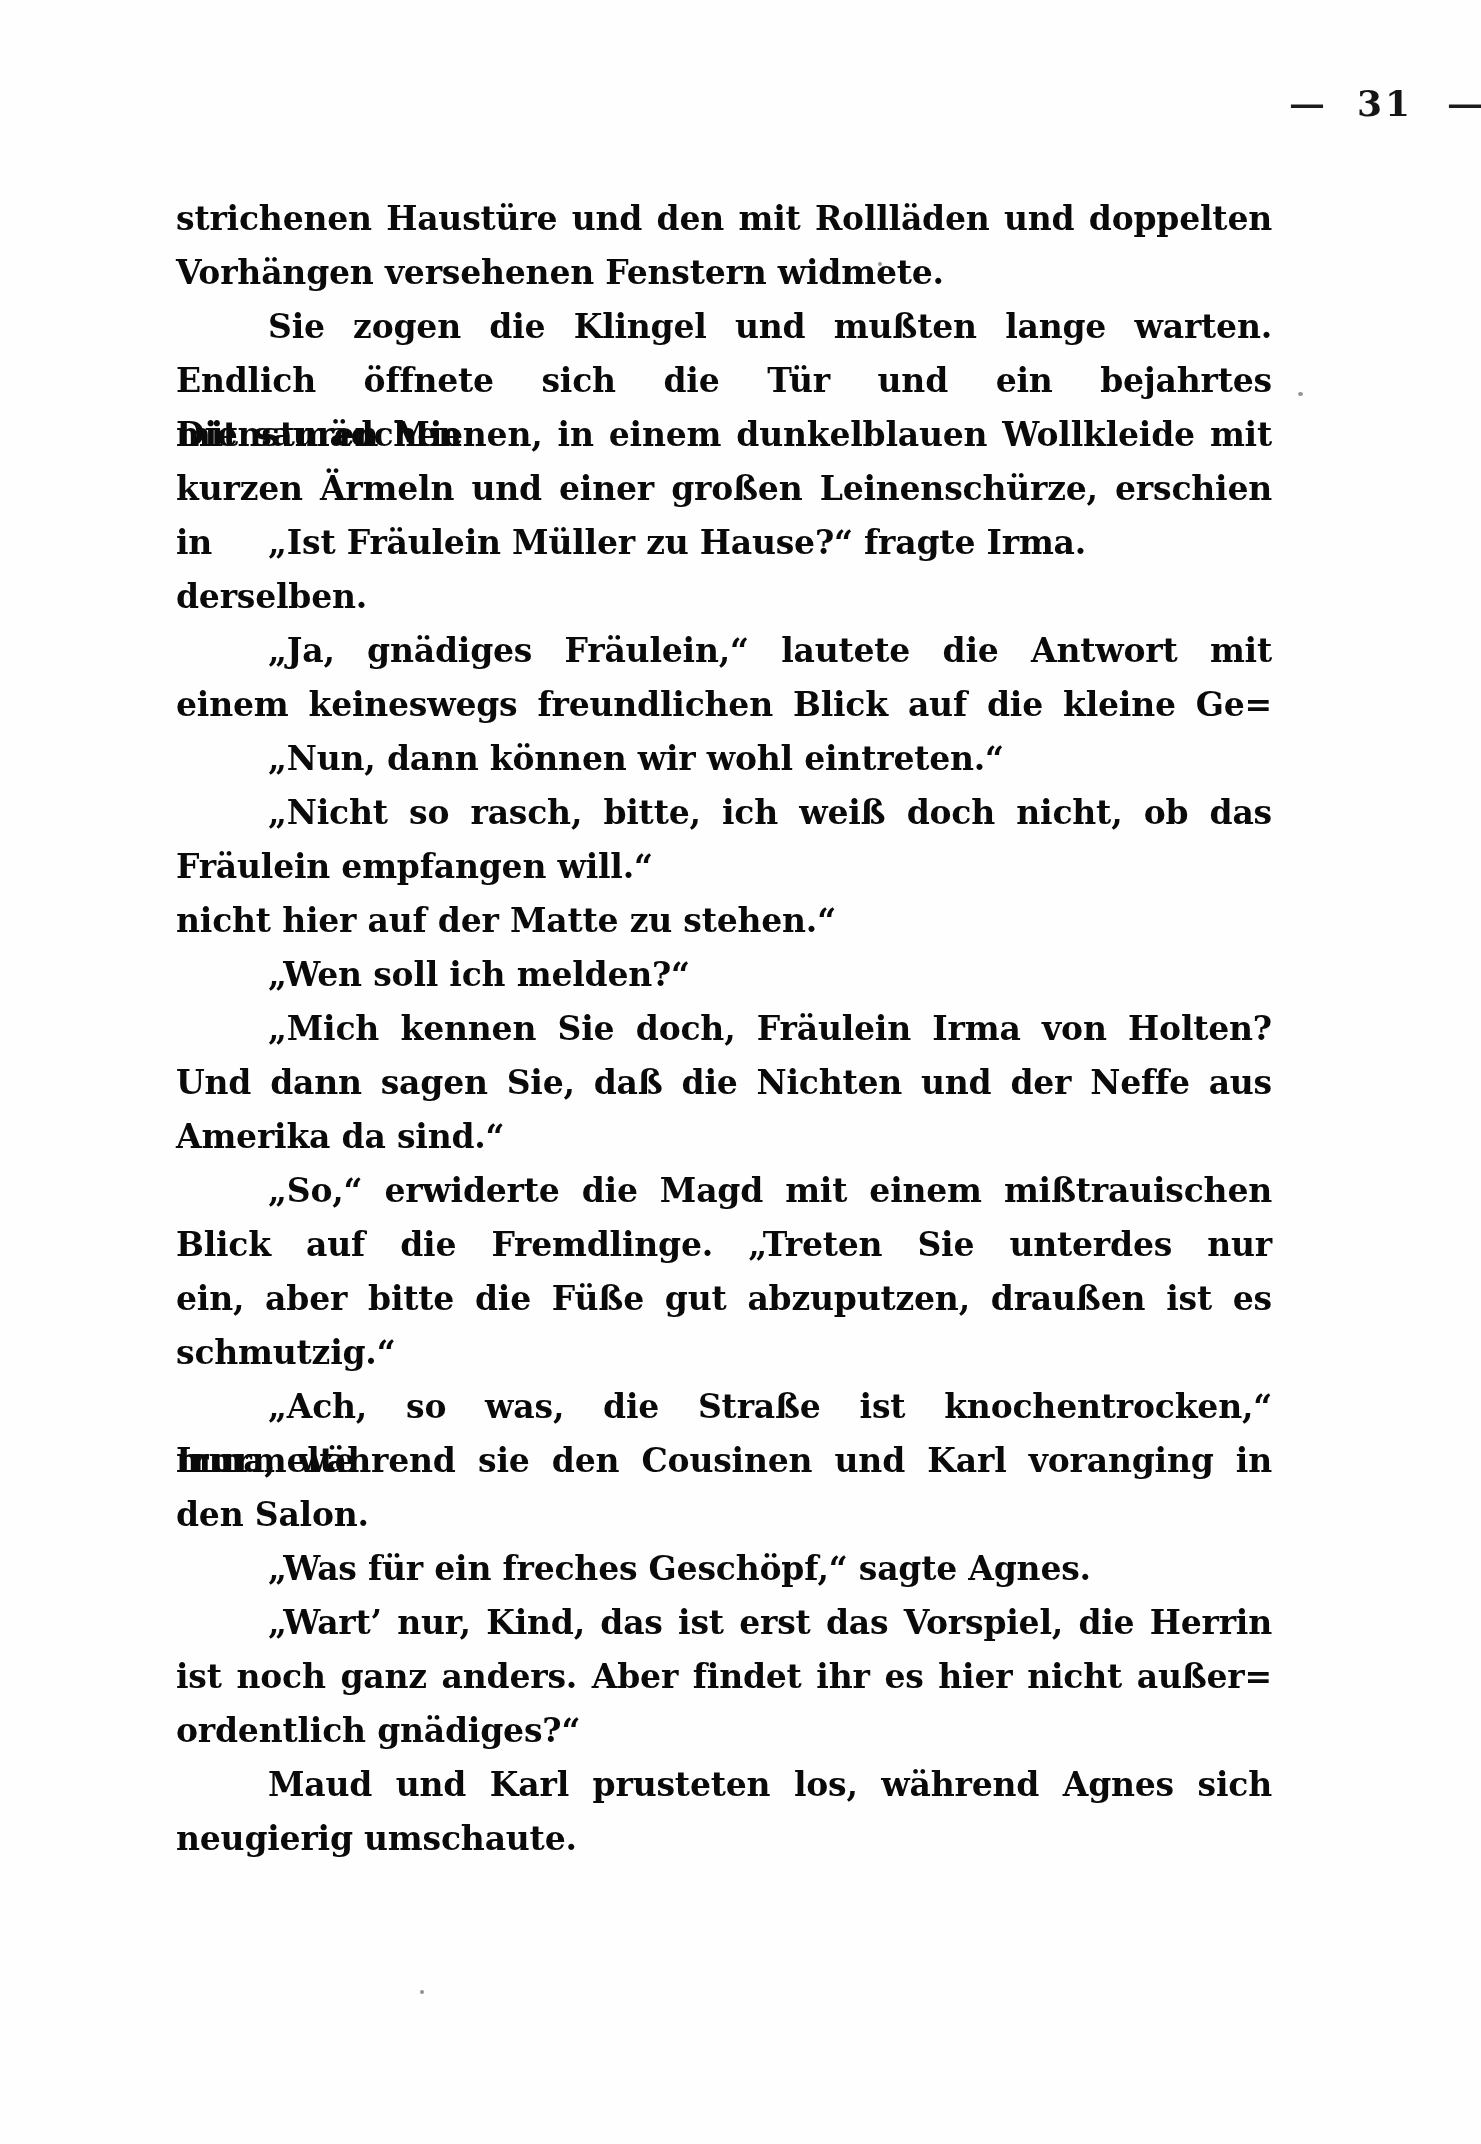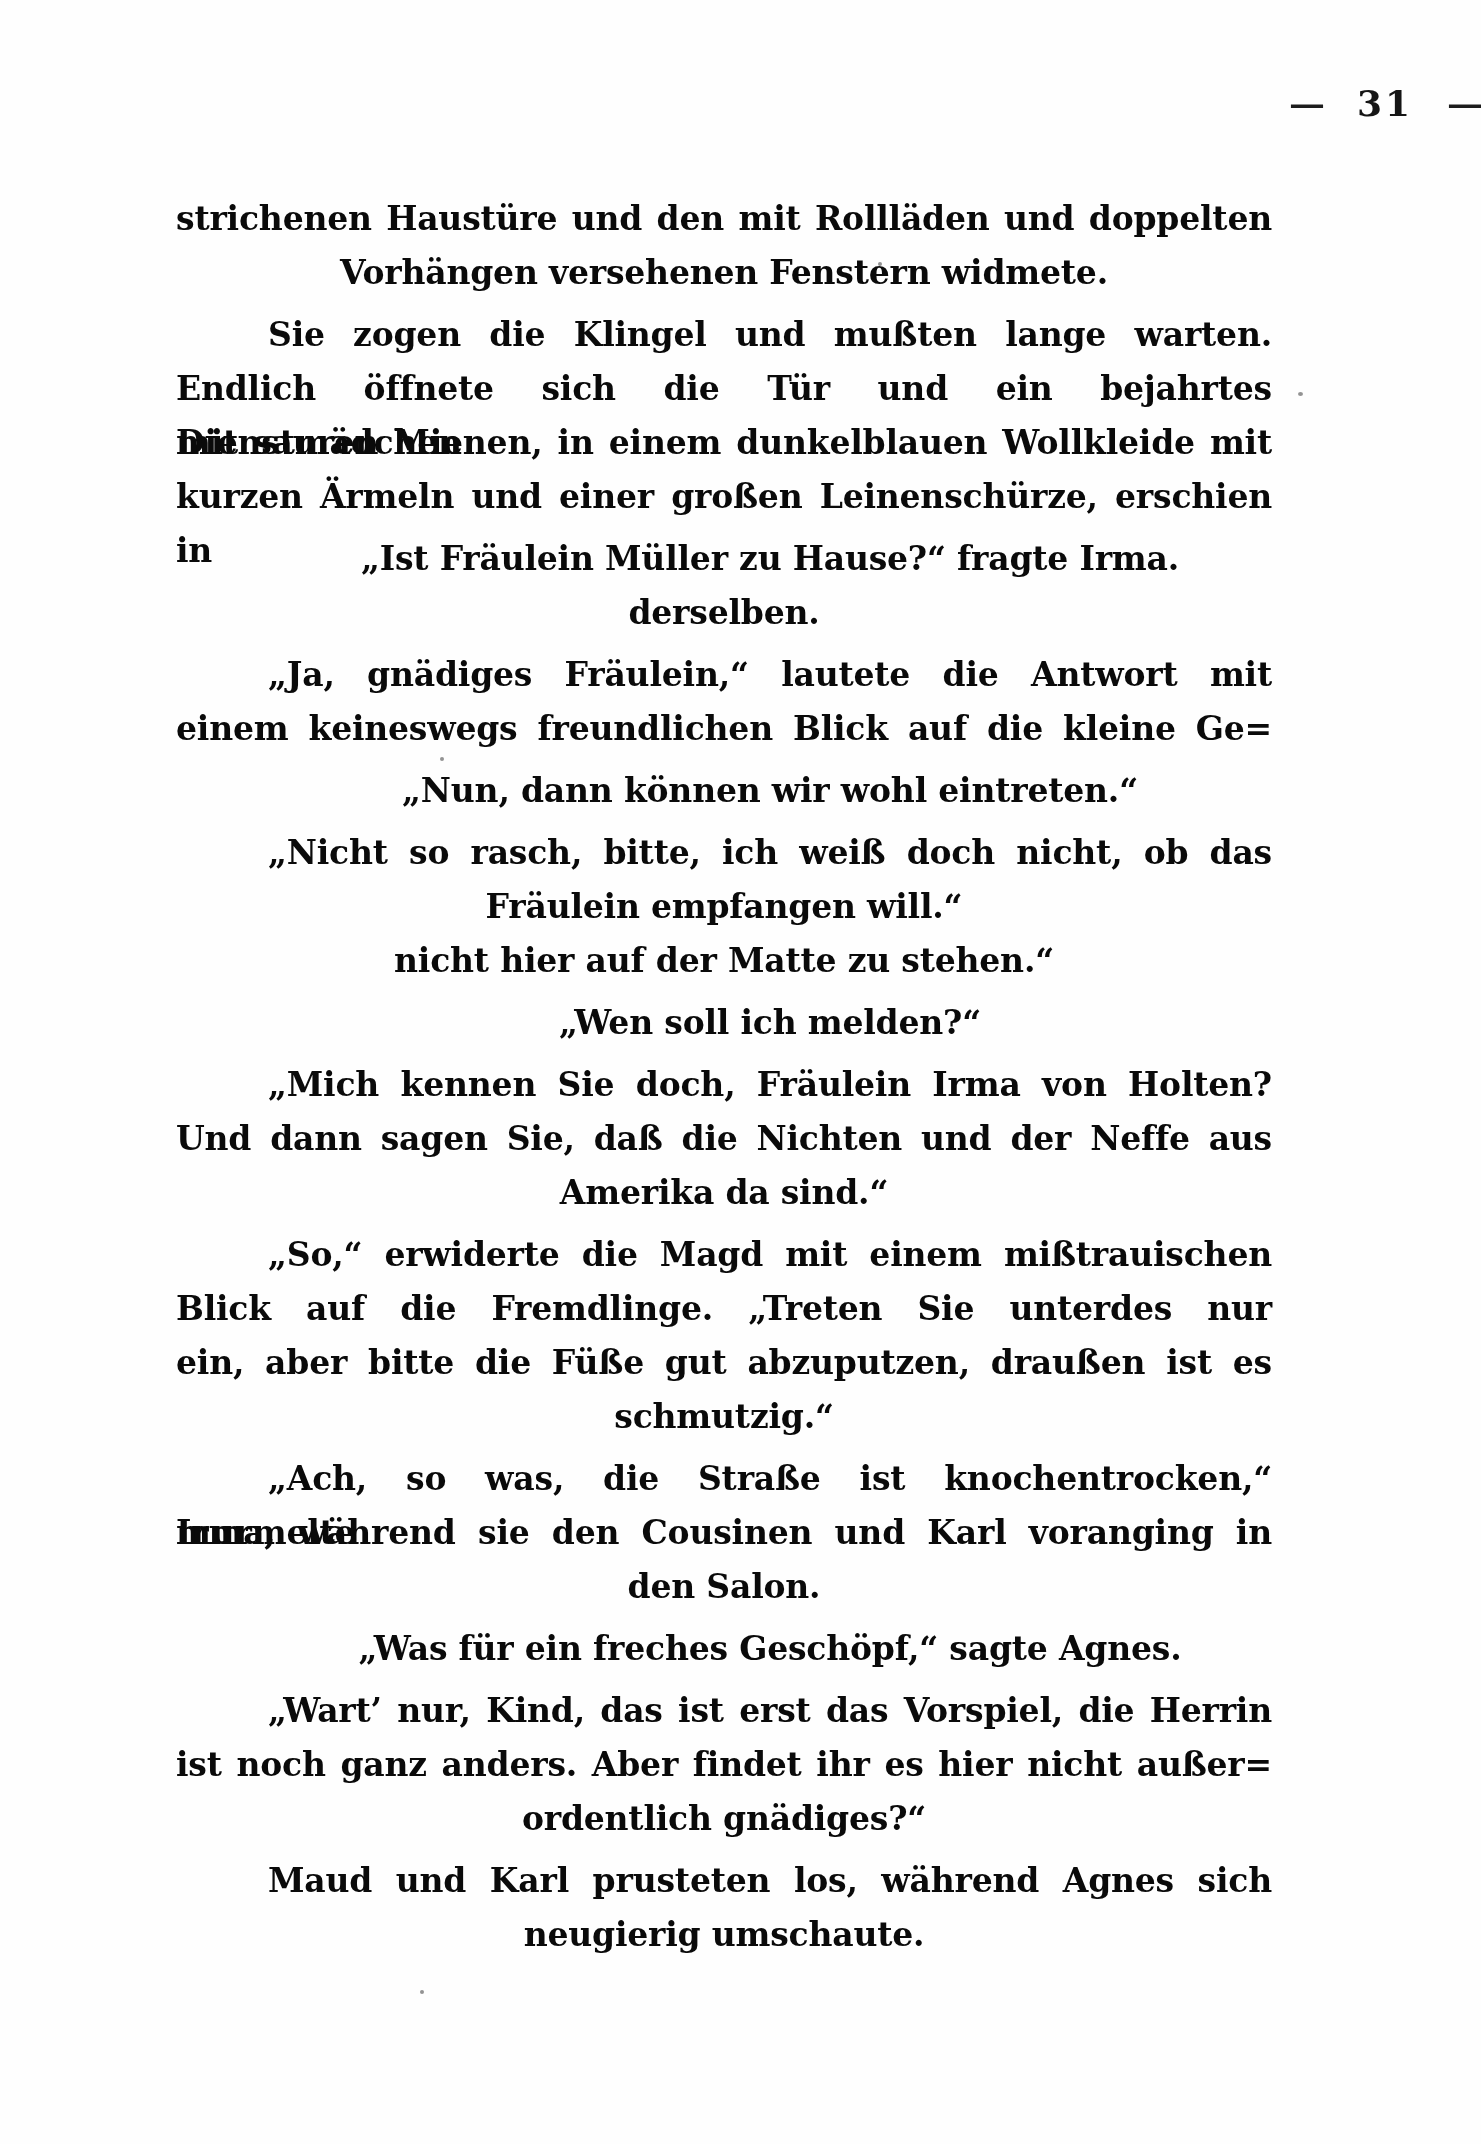--- a/index.html
+++ b/index.html
@@ -42,31 +42,30 @@
     position: absolute;
     left: 176px;
     top: 192px;
     width: 1096px;
   }
   .line {
     font-size: 33px;
     line-height: 54px;
     height: 54px;
     letter-spacing: -0.2px;
-    text-align: center;
+    text-align: left;
     white-space: normal;
     overflow: visible;
   }
   .line.just {
     text-align: justify;
     text-align-last: justify;
   }
   .line.indent {
     text-indent: 92px;
-    margin-top: 8px;
   }
   .speck {
     position: absolute;
     background: #3a3a3a;
     border-radius: 50%;
     opacity: 0.55;
   }
   .speck.s1 { left: 878px;  top: 262px;  width: 4px; height: 4px; }
   .speck.s2 { left: 1298px; top: 392px;  width: 5px; height: 4px; }
   .speck.s3 { left: 440px;  top: 757px;  width: 4px; height: 4px; }

